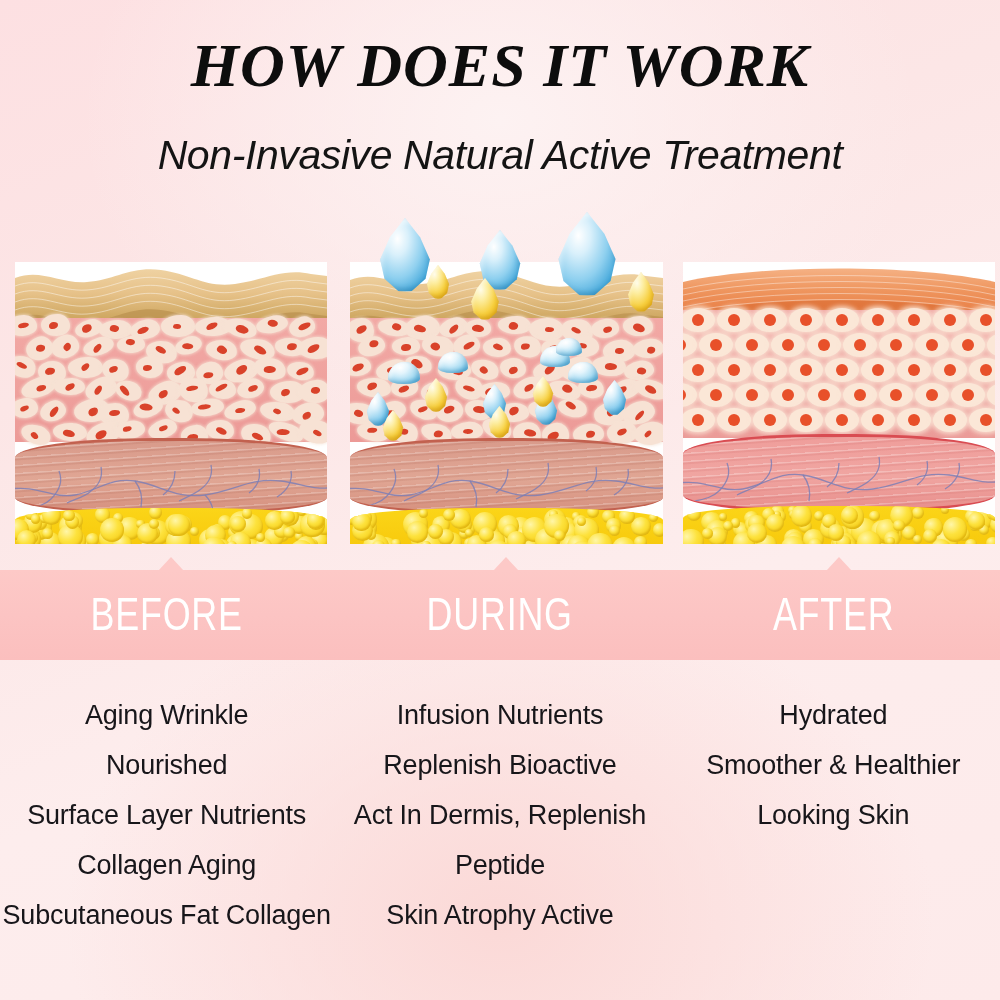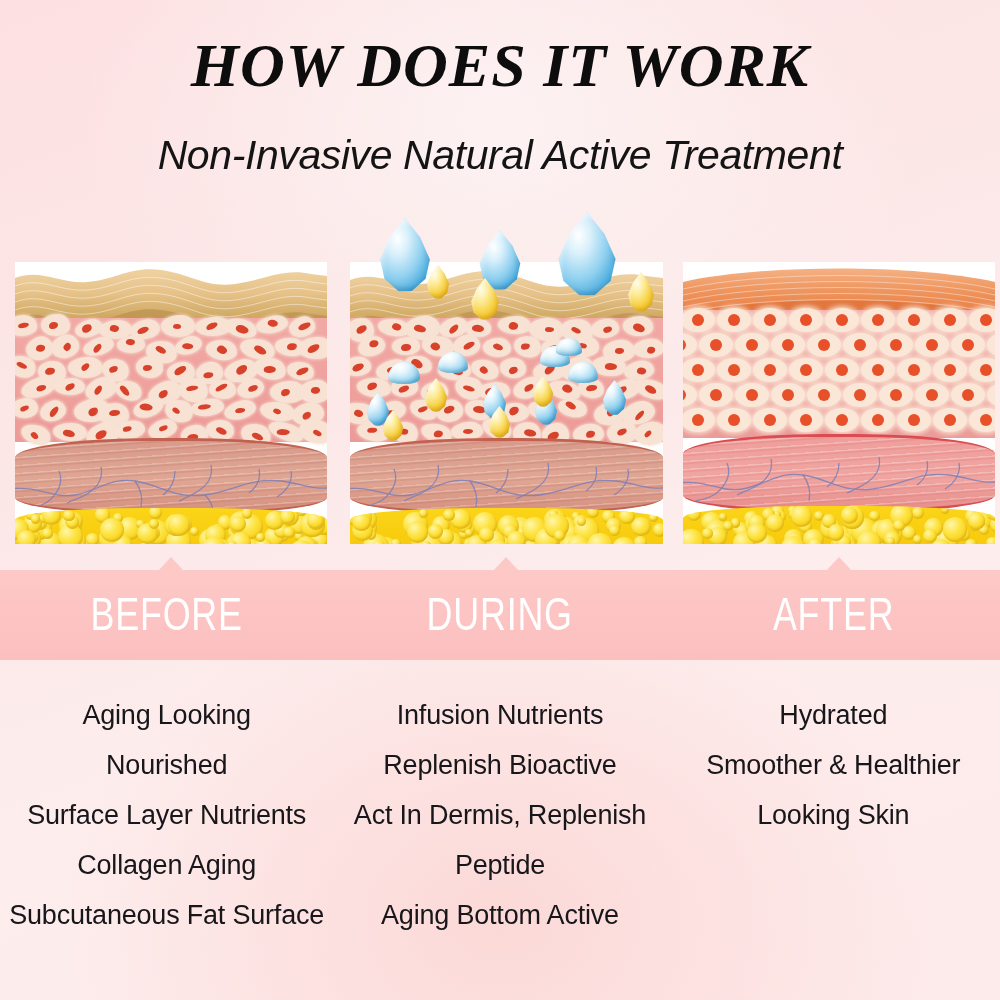--- a/index.html
+++ b/index.html
@@ -1094,31 +1094,31 @@
   <div class="notch n3"></div>
   <div class="band-labels">
     <div class="band-label">BEFORE</div>
     <div class="band-label">DURING</div>
     <div class="band-label">AFTER</div>
   </div>
 </div>
 
 <div class="columns">
   <div class="col">
-    <div class="col-item">Aging Looking</div>
+    <div class="col-item">Aging Wrinkle</div>
     <div class="col-item">Nourished</div>
     <div class="col-item">Surface Layer Nutrients</div>
     <div class="col-item">Collagen Aging</div>
-    <div class="col-item">Subcutaneous Fat Surface</div>
+    <div class="col-item">Subcutaneous Fat Collagen</div>
   </div>
   <div class="col">
     <div class="col-item">Infusion Nutrients</div>
     <div class="col-item">Replenish Bioactive</div>
     <div class="col-item">Act In Dermis, Replenish</div>
     <div class="col-item">Peptide</div>
-    <div class="col-item">Aging Bottom Active</div>
+    <div class="col-item">Skin Atrophy Active</div>
   </div>
   <div class="col">
     <div class="col-item">Hydrated</div>
     <div class="col-item">Smoother &amp; Healthier</div>
     <div class="col-item">Looking Skin</div>
   </div>
 </div>
 
 </body></html>

